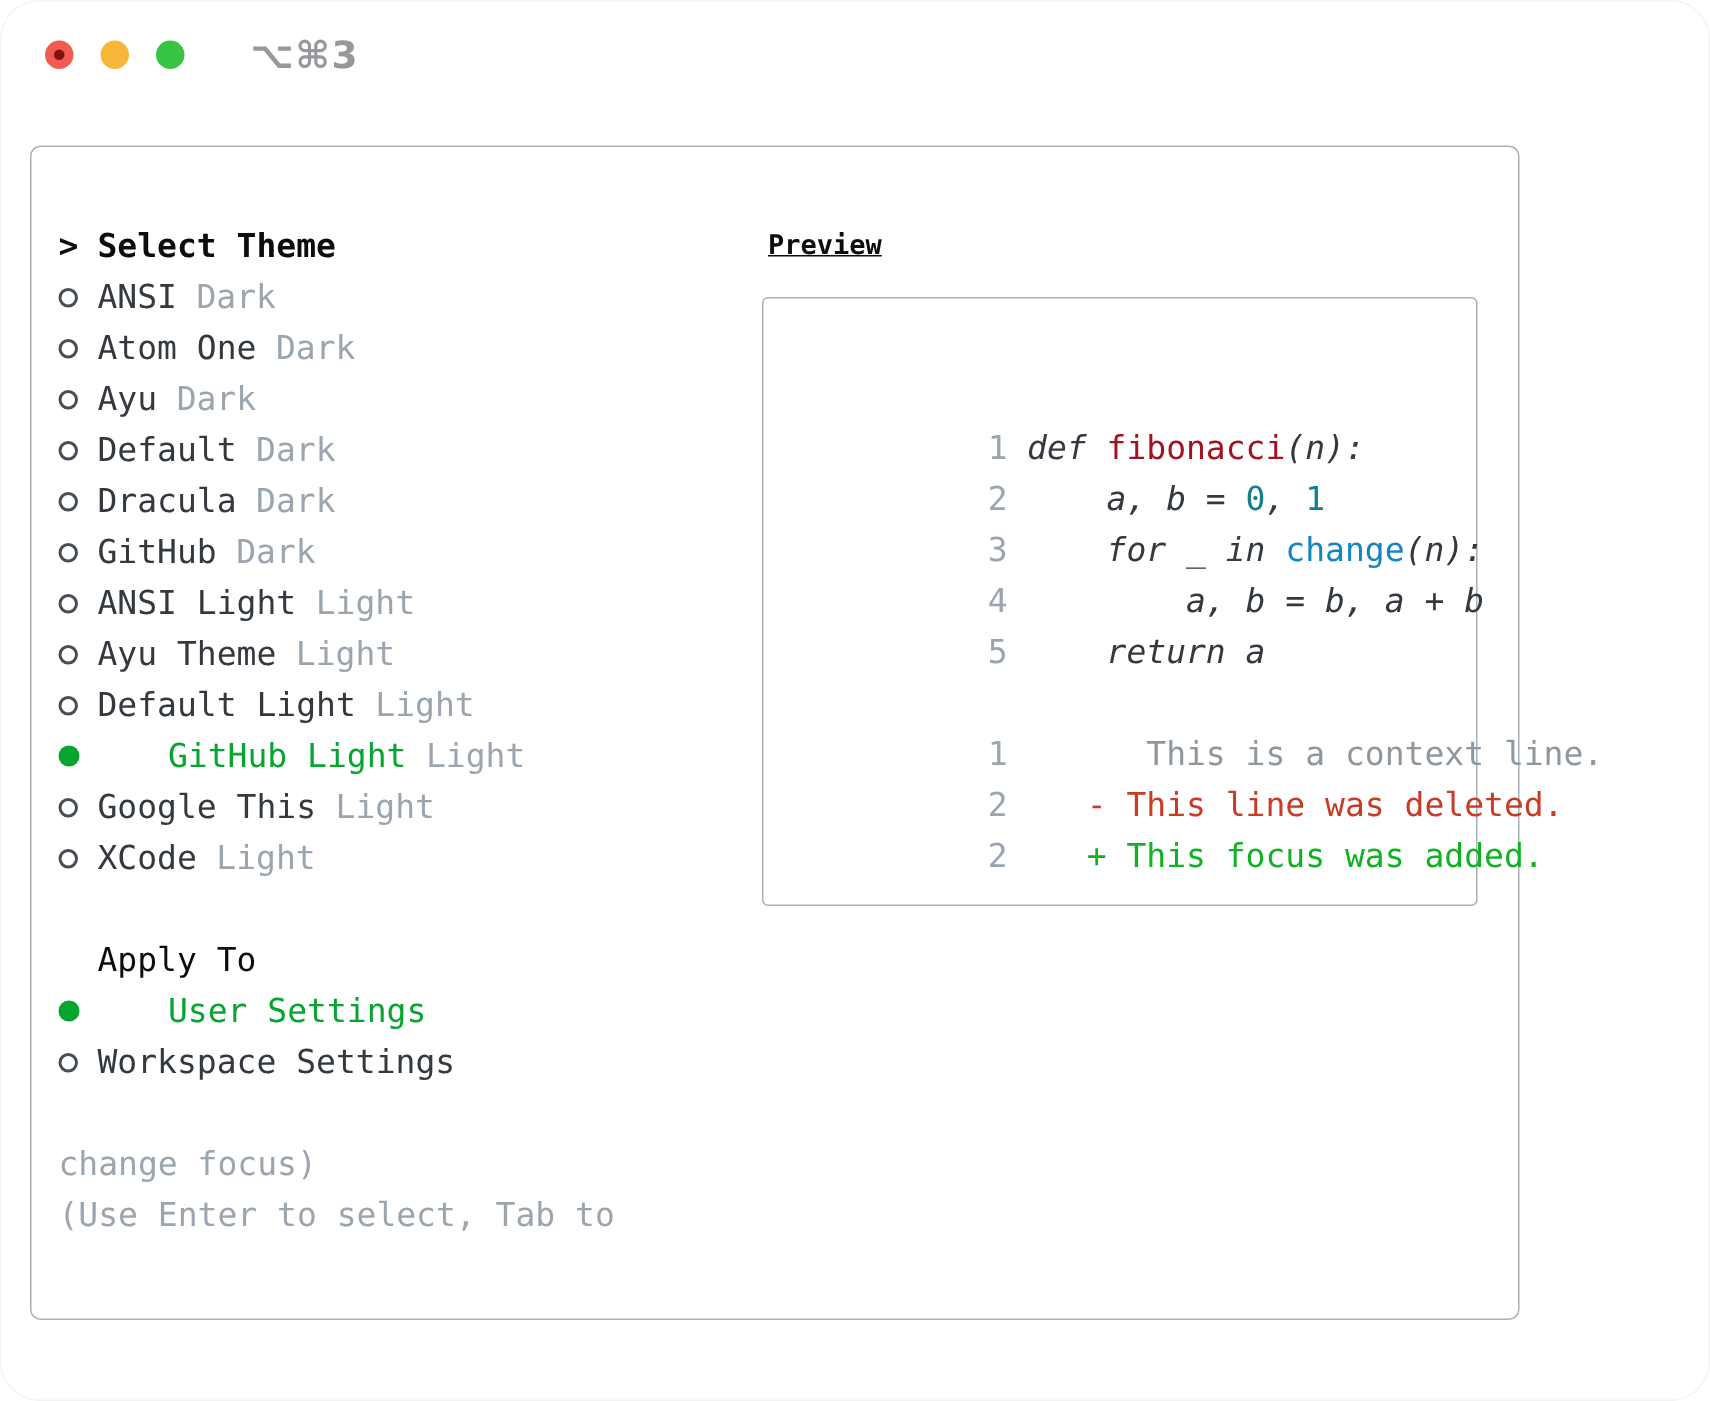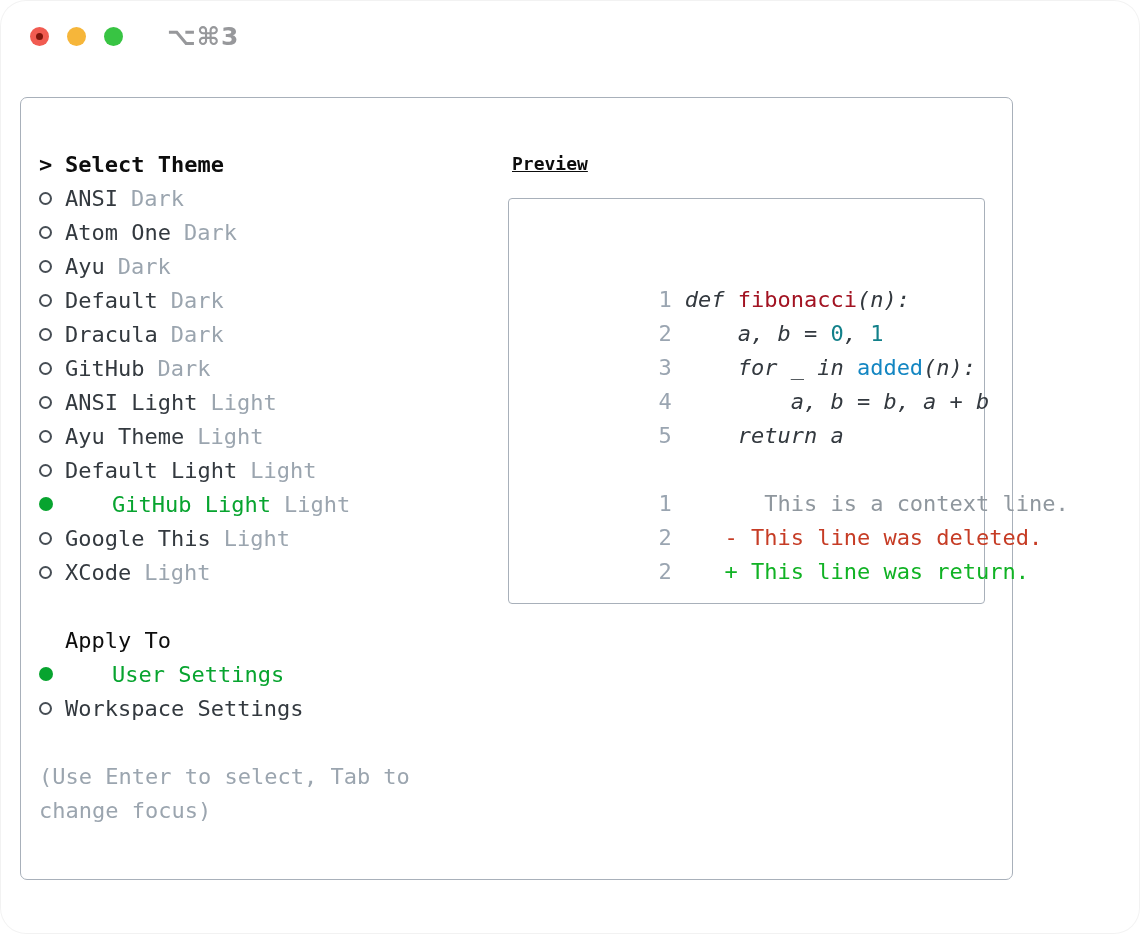--- a/index.html
+++ b/index.html
@@ -170,42 +170,42 @@
         <span class="name">User Settings</span>
       </div>
       <div class="row">
         <span class="marker"><span class="radio"></span></span>
         <span class="name">Workspace Settings</span>
       </div>
 
       <div class="row spacer"></div>
 
       <div class="row hint">
+        <span>change focus)</span>
+      </div>
+      <div class="row hint">
         <span>(Use Enter to select, Tab to</span>
-      </div>
-      <div class="row hint">
-        <span>change focus)</span>
       </div>
     </div>
 
     <div class="preview-title">Preview</div>
 
     <div class="preview-box">
       <div class="code">
 
         <div class="code-line">
           <span class="ln">1</span><span class="t-plain">def </span><span class="t-function">fibonacci</span><span class="t-plain">(n):</span>
         </div>
 
         <div class="code-line">
           <span class="ln">2</span><span class="t-plain">    a, b = </span><span class="t-number">0</span><span class="t-plain">, </span><span class="t-number">1</span>
         </div>
 
         <div class="code-line">
-          <span class="ln">3</span><span class="t-plain">    for _ in </span><span class="t-builtin">added</span><span class="t-plain">(n):</span>
+          <span class="ln">3</span><span class="t-plain">    for _ in </span><span class="t-builtin">change</span><span class="t-plain">(n):</span>
         </div>
 
         <div class="code-line">
           <span class="ln">4</span><span class="t-plain">        a, b = b, a + b</span>
         </div>
 
         <div class="code-line">
           <span class="ln">5</span><span class="t-plain">    return a</span>
         </div>
 
@@ -213,20 +213,20 @@
 
         <div class="code-line">
           <span class="ln">1</span><span class="t-context">      This is a context line.</span>
         </div>
 
         <div class="code-line">
           <span class="ln">2</span><span class="t-deleted">   - This line was deleted.</span>
         </div>
 
         <div class="code-line">
-          <span class="ln">2</span><span class="t-added">   + This line was return.</span>
+          <span class="ln">2</span><span class="t-added">   + This focus was added.</span>
         </div>
 
       </div>
     </div>
 
   </div>
 </div>
 
 </body></html>

